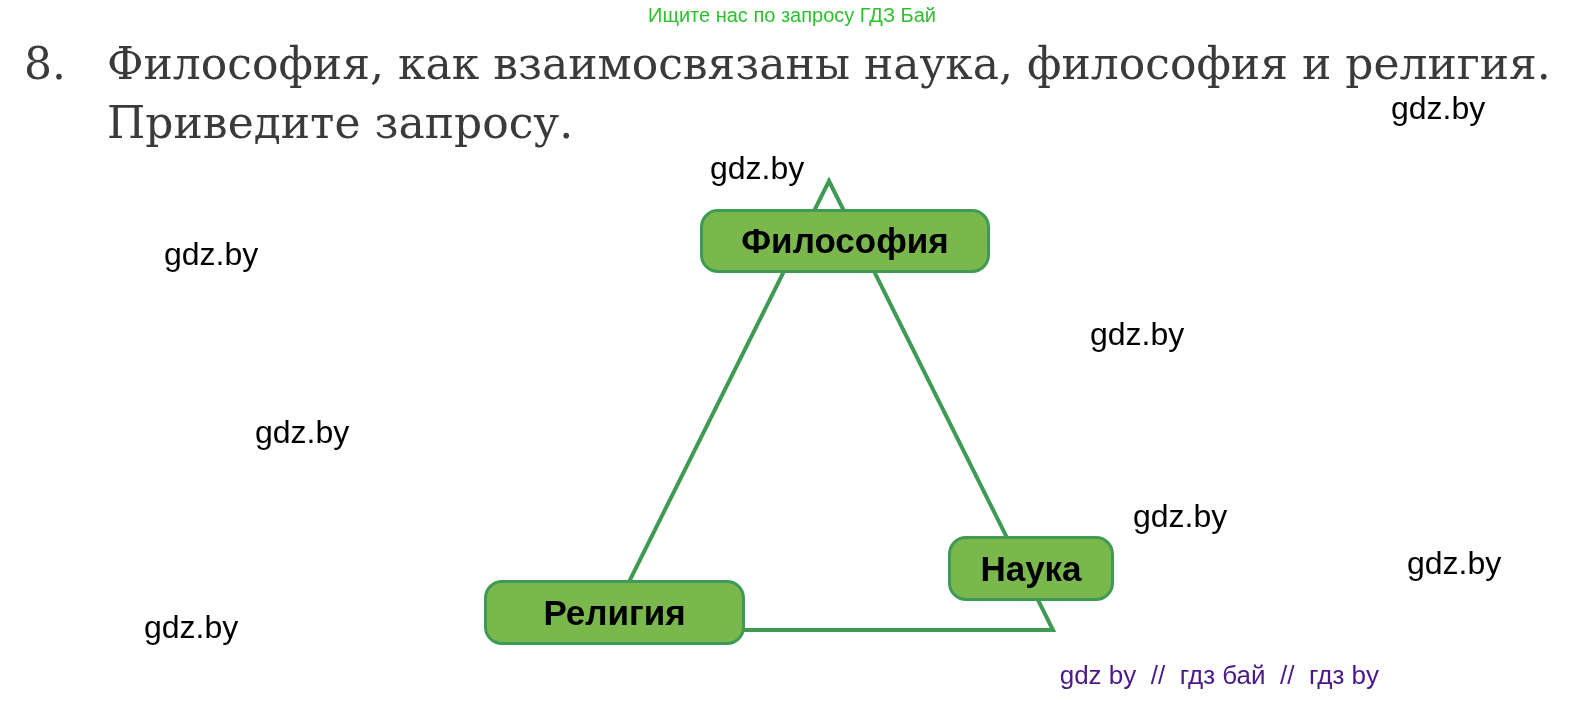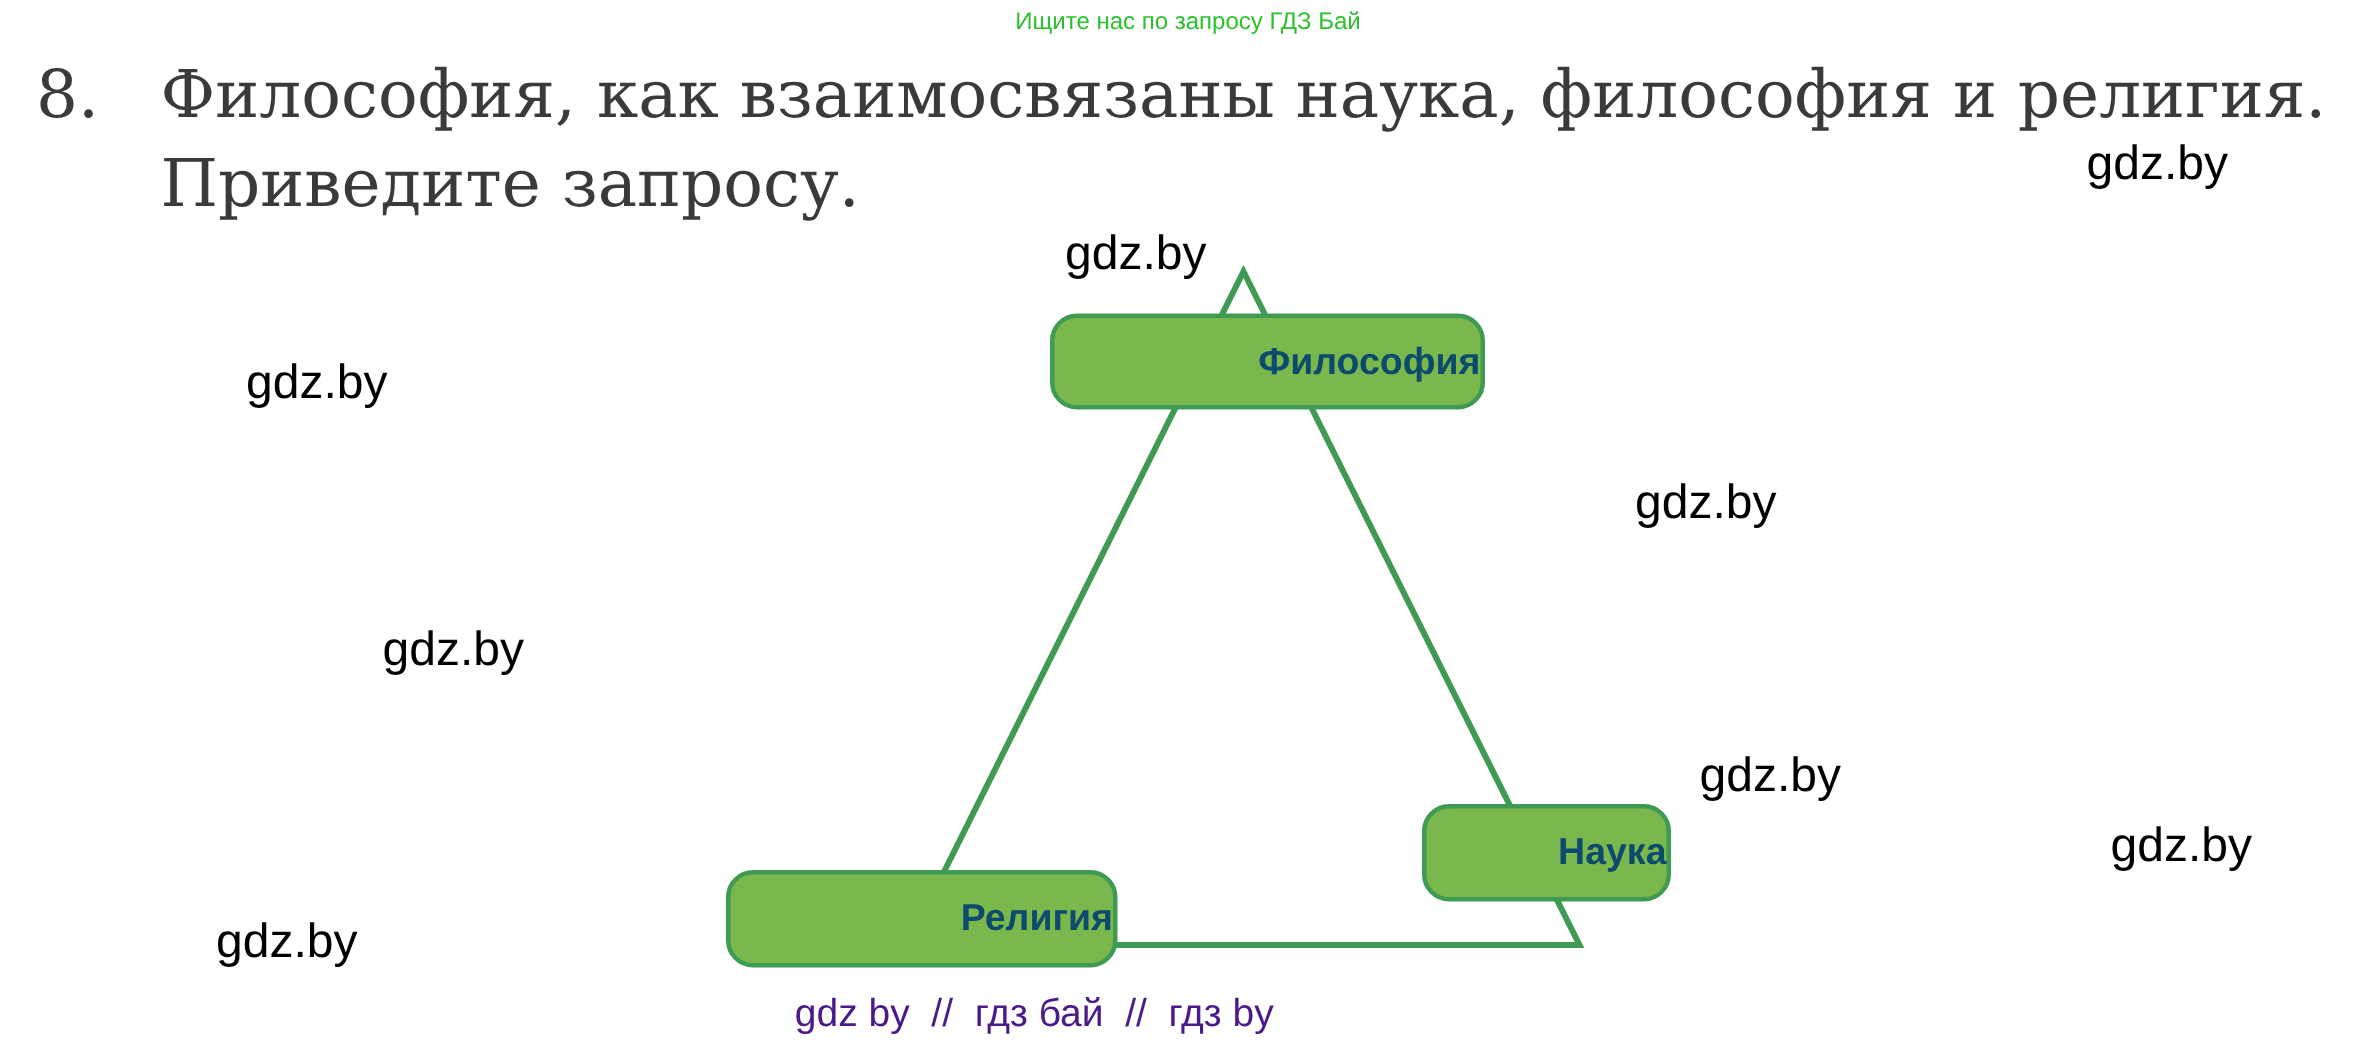--- a/index.html
+++ b/index.html
@@ -1,26 +1,26 @@
 <!DOCTYPE html>
 <html><head>
 <meta charset="utf-8">
 <style>
   html, body { margin:0; padding:0; }
   body { width:1584px; height:701px; position:relative; background:#ffffff; overflow:hidden; }
-  .banner { position:absolute; top:0; left:0; width:1584px; text-align:center; font-family:"Liberation Sans", sans-serif; font-size:16px; line-height:30px; }
+  .banner { position:absolute; top:0; left:0; width:1584px; text-align:center; font-family:"Liberation Sans", sans-serif; font-size:20px; line-height:30px; }
   .task { position:absolute; font-family:"DejaVu Serif", "Liberation Serif", serif; font-size:44px; color:#3a3a3a; line-height:58px; }
   .num { position:absolute; left:24px; top:35px; }
   .line1 { position:absolute; left:107px; top:35px; white-space:nowrap; }
   .line2 { position:absolute; left:107px; top:94px; white-space:nowrap; }
   .wm { position:absolute; font-family:"Liberation Sans", sans-serif; font-size:32px; color:#000000; white-space:nowrap; }
   .diagram { position:absolute; left:0; top:0; }
   .node { position:absolute; background:#7ab84e; border:3px solid #3f9b53; border-radius:18px; box-sizing:border-box;
-          font-family:"Liberation Sans", sans-serif; font-weight:bold; font-size:25px; color:#0c4a6e; display:flex; align-items:center; justify-content:flex-end; }
-  .footer { position:absolute; left:0; top:660px; width:1379px; text-align:center; font-family:"Liberation Sans", sans-serif; font-size:26px; white-space:pre; }
+          font-family:"Liberation Sans", sans-serif; font-weight:bold; font-size:35px; color:#000000; display:flex; align-items:center; justify-content:center; }
+  .footer { position:absolute; left:0; top:660px; width:1379px; text-align:right; font-family:"Liberation Sans", sans-serif; font-size:26px; white-space:pre; }
 </style>
 </head>
 <body>
 
 <div class="banner" style="color:#2dc12d;">Ищите нас по запросу ГДЗ Бай</div>
 
 <div class="task">
   <span class="num">8.</span>
   <span class="line1">Философия, как взаимосвязаны наука, философия и религия.</span>
   <span class="line2">Приведите запросу.</span>

